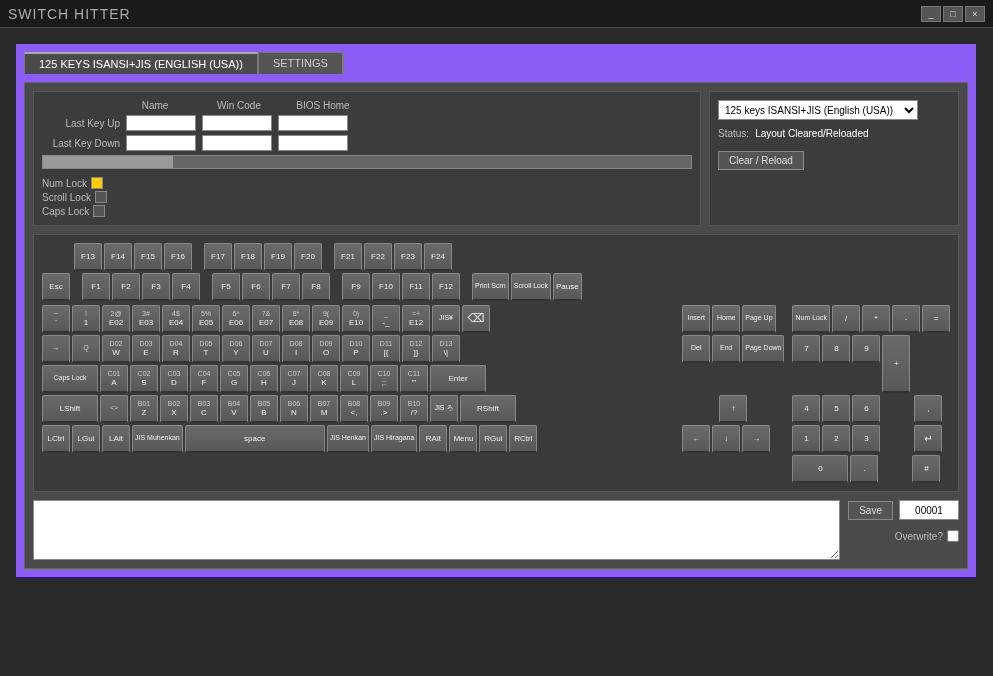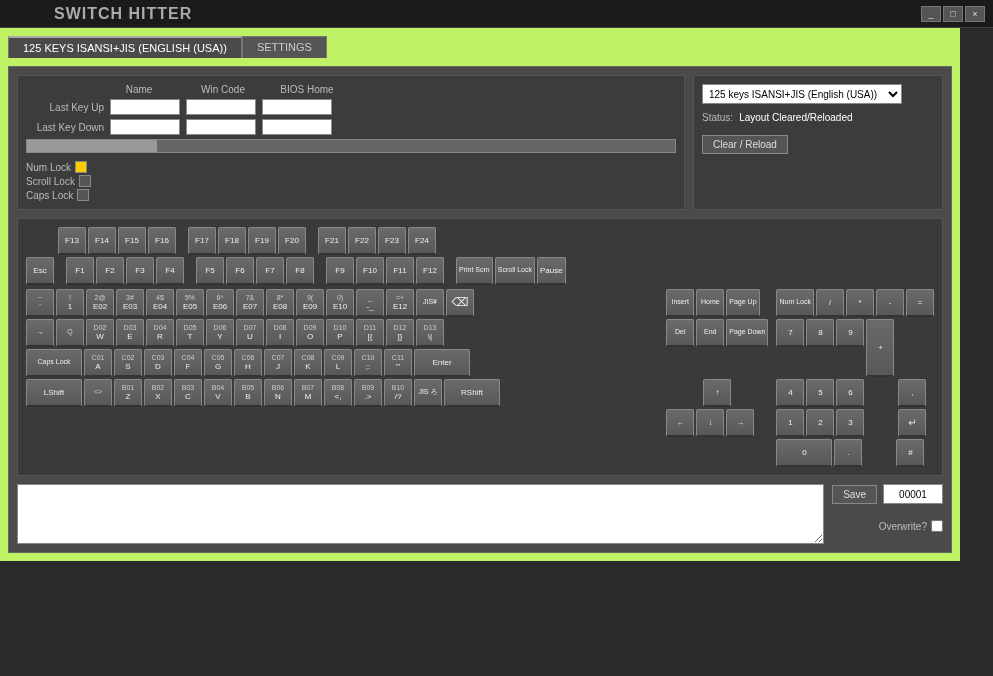--- a/index.html
+++ b/index.html
@@ -14,45 +14,44 @@
       background: #1a1a1a;
       height: 28px;
       display: flex;
       align-items: center;
       justify-content: space-between;
       padding: 0 8px;
       border-bottom: 1px solid #444;
     }
     .title-bar-text {
       color: #aaa;
-      font-size: 16px;
-      font-weight: bold;
+      font-size: 14px;
+      font-weight: normal;
       letter-spacing: 1px;
-      margin-left: 46px;
     }
     .title-bar-buttons {
       display: flex;
       gap: 2px;
     }
     .title-btn {
       width: 20px;
       height: 16px;
       background: #555;
       border: 1px solid #777;
       color: #ddd;
       font-size: 9px;
       cursor: pointer;
       display: flex;
       align-items: center;
       justify-content: center;
     }
 
     .main-window {
-      background: #bef264;
-      margin: 0;
+      background: #8b5cf6;
+      margin: 16px;
       padding: 8px;
       width: 960px;
     }
 
     .tab-bar {
       display: flex;
       gap: 0;
       margin-bottom: 8px;
     }
     .tab {
@@ -217,21 +216,21 @@
       background: #fff;
       border: 1px solid #888;
       height: 60px;
       color: #000;
       font-size: 10px;
       padding: 4px;
     }
     .save-section {
       display: flex;
       flex-direction: column;
-      gap: 16px;
+      gap: 10px;
       align-items: flex-end;
     }
     .save-row {
       display: flex;
       align-items: center;
       gap: 6px;
     }
     .save-btn {
       background: #555;
       border: 1px solid #888;
@@ -618,20 +617,33 @@
                 <div class="key-main">.&gt;</div>
               </div>
             <div class="key">
                 <div class="key-top">B10</div>
                 <div class="key-main">/?</div>
               </div>
             <div class="key" style="font-size:7px;">JIS ろ</div>
             <div class="key wider">RShift</div>
           </div>
 
+          <div class="key-row">
+            <div class="key">LCtrl</div>
+            <div class="key">LGui</div>
+            <div class="key">LAlt</div>
+            <div class="key wide" style="font-size:7px;">JIS Muhenkan</div>
+            <div class="key space">space</div>
+            <div class="key wide" style="font-size:7px;">JIS Henkan</div>
+            <div class="key wide" style="font-size:7px;">JIS Hiragana</div>
+            <div class="key">RAlt</div>
+            <div class="key">Menu</div>
+            <div class="key">RGui</div>
+            <div class="key">RCtrl</div>
+          </div>
 
         </div>
 
         <div style="display:flex; flex-direction:column; gap:4px;">
 
           <div style="display:flex; flex-direction:column; gap:2px; margin-top:62px;">
             <div style="display:flex; gap:2px;">
               <div class="key" style="font-size:7px;">Insert</div>
               <div class="key" style="font-size:7px;">Home</div>
               <div class="key" style="font-size:7px;">Page Up</div>

